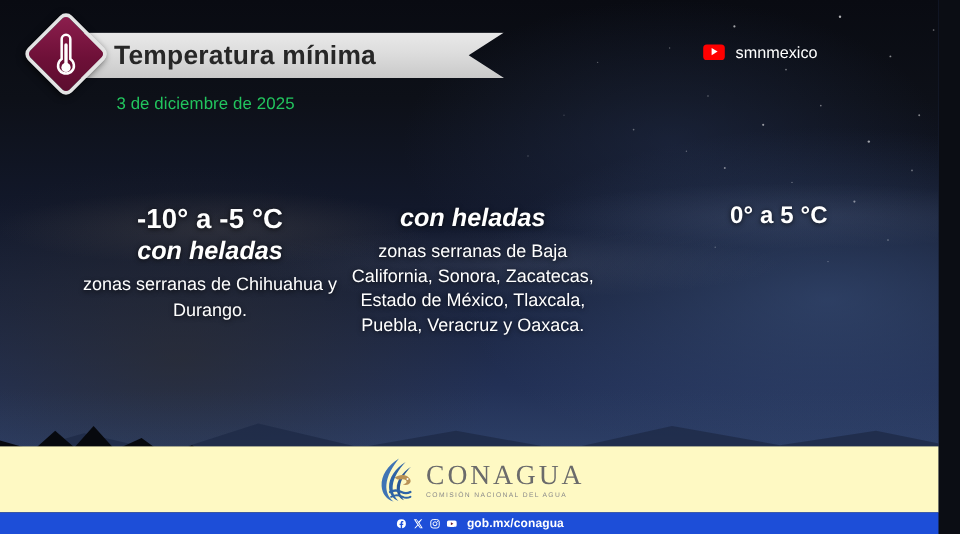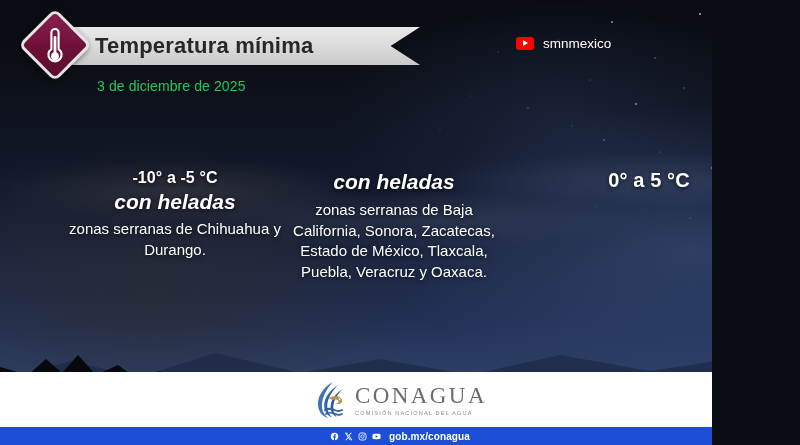--- a/index.html
+++ b/index.html
@@ -5,21 +5,21 @@
   * { margin:0; padding:0; box-sizing:border-box; }
   html,body { width:800px; height:445px; }
   body {
     font-family:"Liberation Sans", sans-serif;
     background:#0b0d14;
     overflow:hidden;
     position:relative;
   }
 
   
-  #stage { position:relative; width:712px; height:445px; overflow:hidden; }
+  #stage { position:relative; width:782px; height:445px; overflow:hidden; }
 
   
   .bg-sky {
     position:absolute; left:0; top:0; width:800px; height:372px;
     background:
       radial-gradient(ellipse 420px 200px at 690px 250px, rgba(60,84,128,.55) 0%, rgba(35,50,82,0) 72%),
       radial-gradient(ellipse 300px 160px at 560px 120px, rgba(38,52,86,.45) 0%, rgba(30,40,70,0) 75%),
       radial-gradient(ellipse 380px 230px at 150px 300px, rgba(46,44,42,.55) 0%, rgba(20,19,18,0) 70%),
       linear-gradient(180deg,#090b12 0%, #0d1018 22%, #12182a 46%, #1b2540 68%, #223055 86%, #2b3c62 100%),
       linear-gradient(90deg,#0a0a0a 0%, #121212 26%, #141a28 48%, #1b2742 72%, #223258 100%);
@@ -82,40 +82,40 @@
   .x-badge { width:18px; height:16px; flex:0 0 auto; display:flex; align-items:center; justify-content:center; }
 
   
   .cols { position:absolute; left:0; top:160px; width:800px; height:200px; }
   .col { position:absolute; text-align:center; color:#fff; }
   .col-1 { left:60px;  top:8px;  width:230px; }
   .col-2 { left:288px; top:8px;  width:212px; }
   .col-3 { left:505px; top:8px;  width:288px; }
 
   .range {
-    font-size:16px; font-weight:bold; letter-spacing:.1px;
+    font-size:23px; font-weight:bold; letter-spacing:.1px;
     line-height:1.22; white-space:nowrap;
     text-shadow:0 1px 4px rgba(0,0,0,.75);
   }
   .col-3 .range { font-size:20px; }
   .heladas {
     font-size:21px; font-weight:bold; font-style:italic;
     line-height:1.28; margin-top:1px;
     text-shadow:0 1px 4px rgba(0,0,0,.75);
   }
   .zones {
     font-size:15px; line-height:1.38; margin-top:4px;
     text-shadow:0 1px 4px rgba(0,0,0,.7);
   }
   .col-3 .zones { font-size:14.6px; margin-top:6px; }
 
   
   .footer-white {
     position:absolute; left:0; top:372px; width:800px; height:55px;
-    background:#ffffff; display:flex; align-items:center; justify-content:center;
+    background:#fef9c3; display:flex; align-items:center; justify-content:center;
   }
   .logo-block { display:flex; align-items:center; gap:8px; }
   .logo-mark { width:34px; height:40px; flex:0 0 auto; }
   .logo-text { display:flex; flex-direction:column; justify-content:center; }
   .logo-name {
     font-family:"Liberation Serif", serif;
     font-size:23px; color:#6b6b6b; letter-spacing:2.4px; line-height:1;
   }
   .logo-sub {
     font-size:5.6px; color:#8a8a8a; letter-spacing:1.15px;

